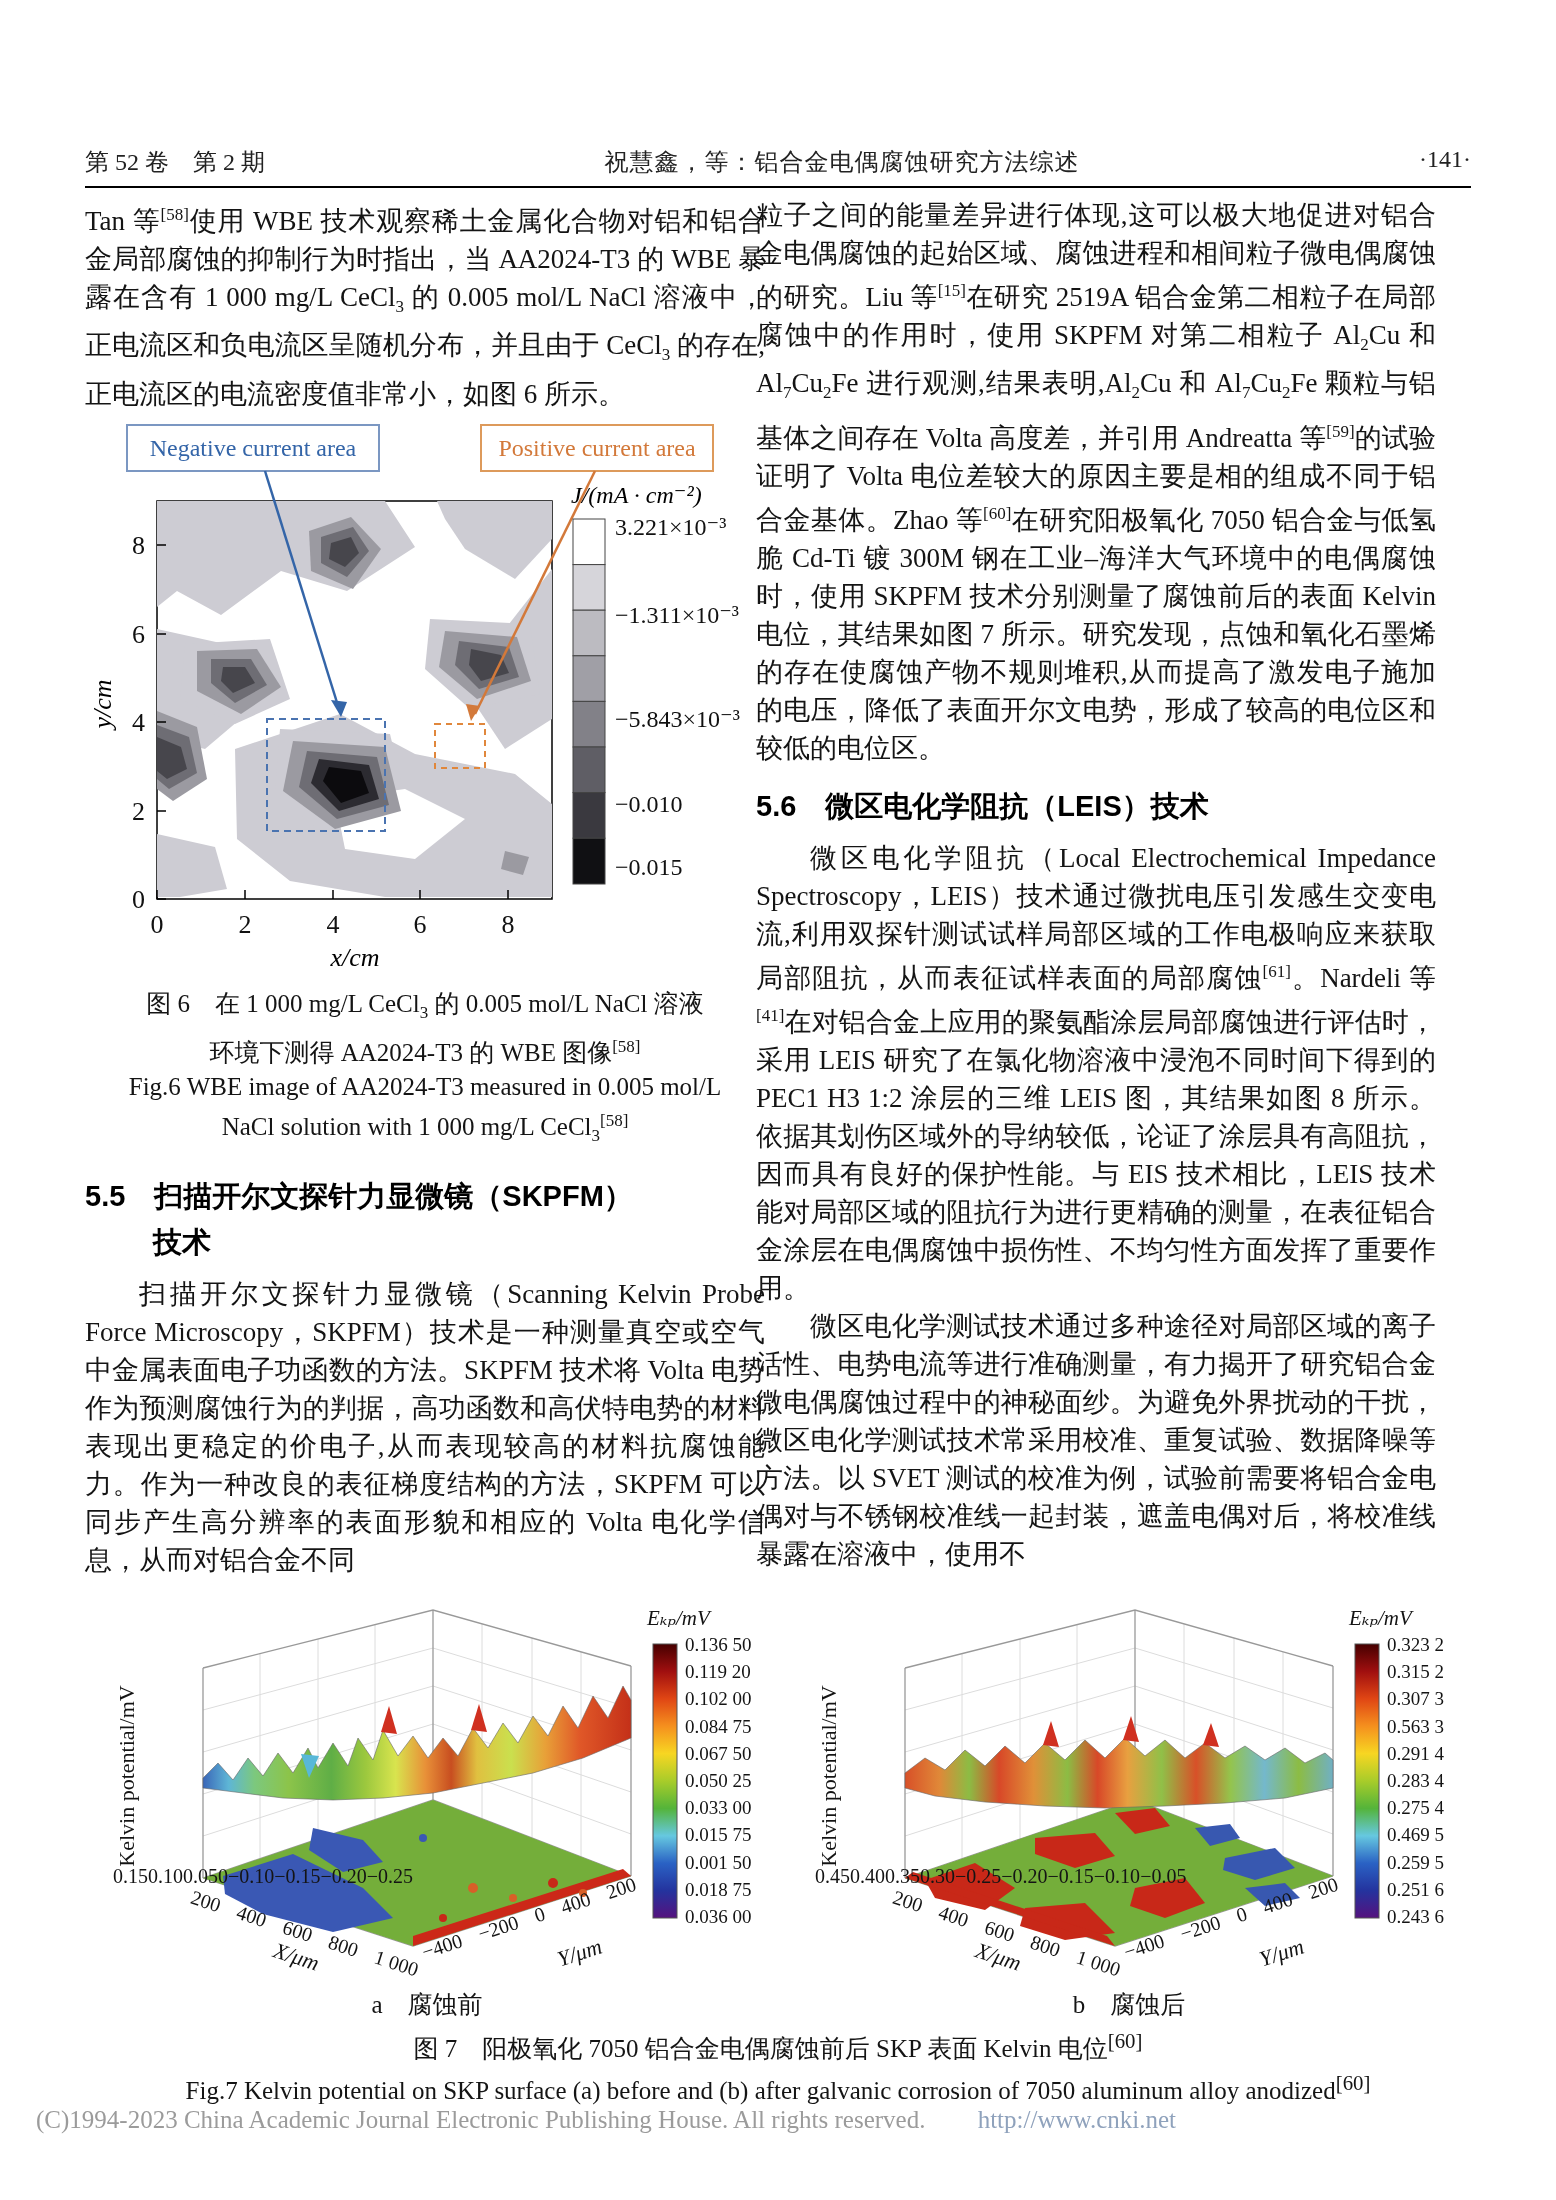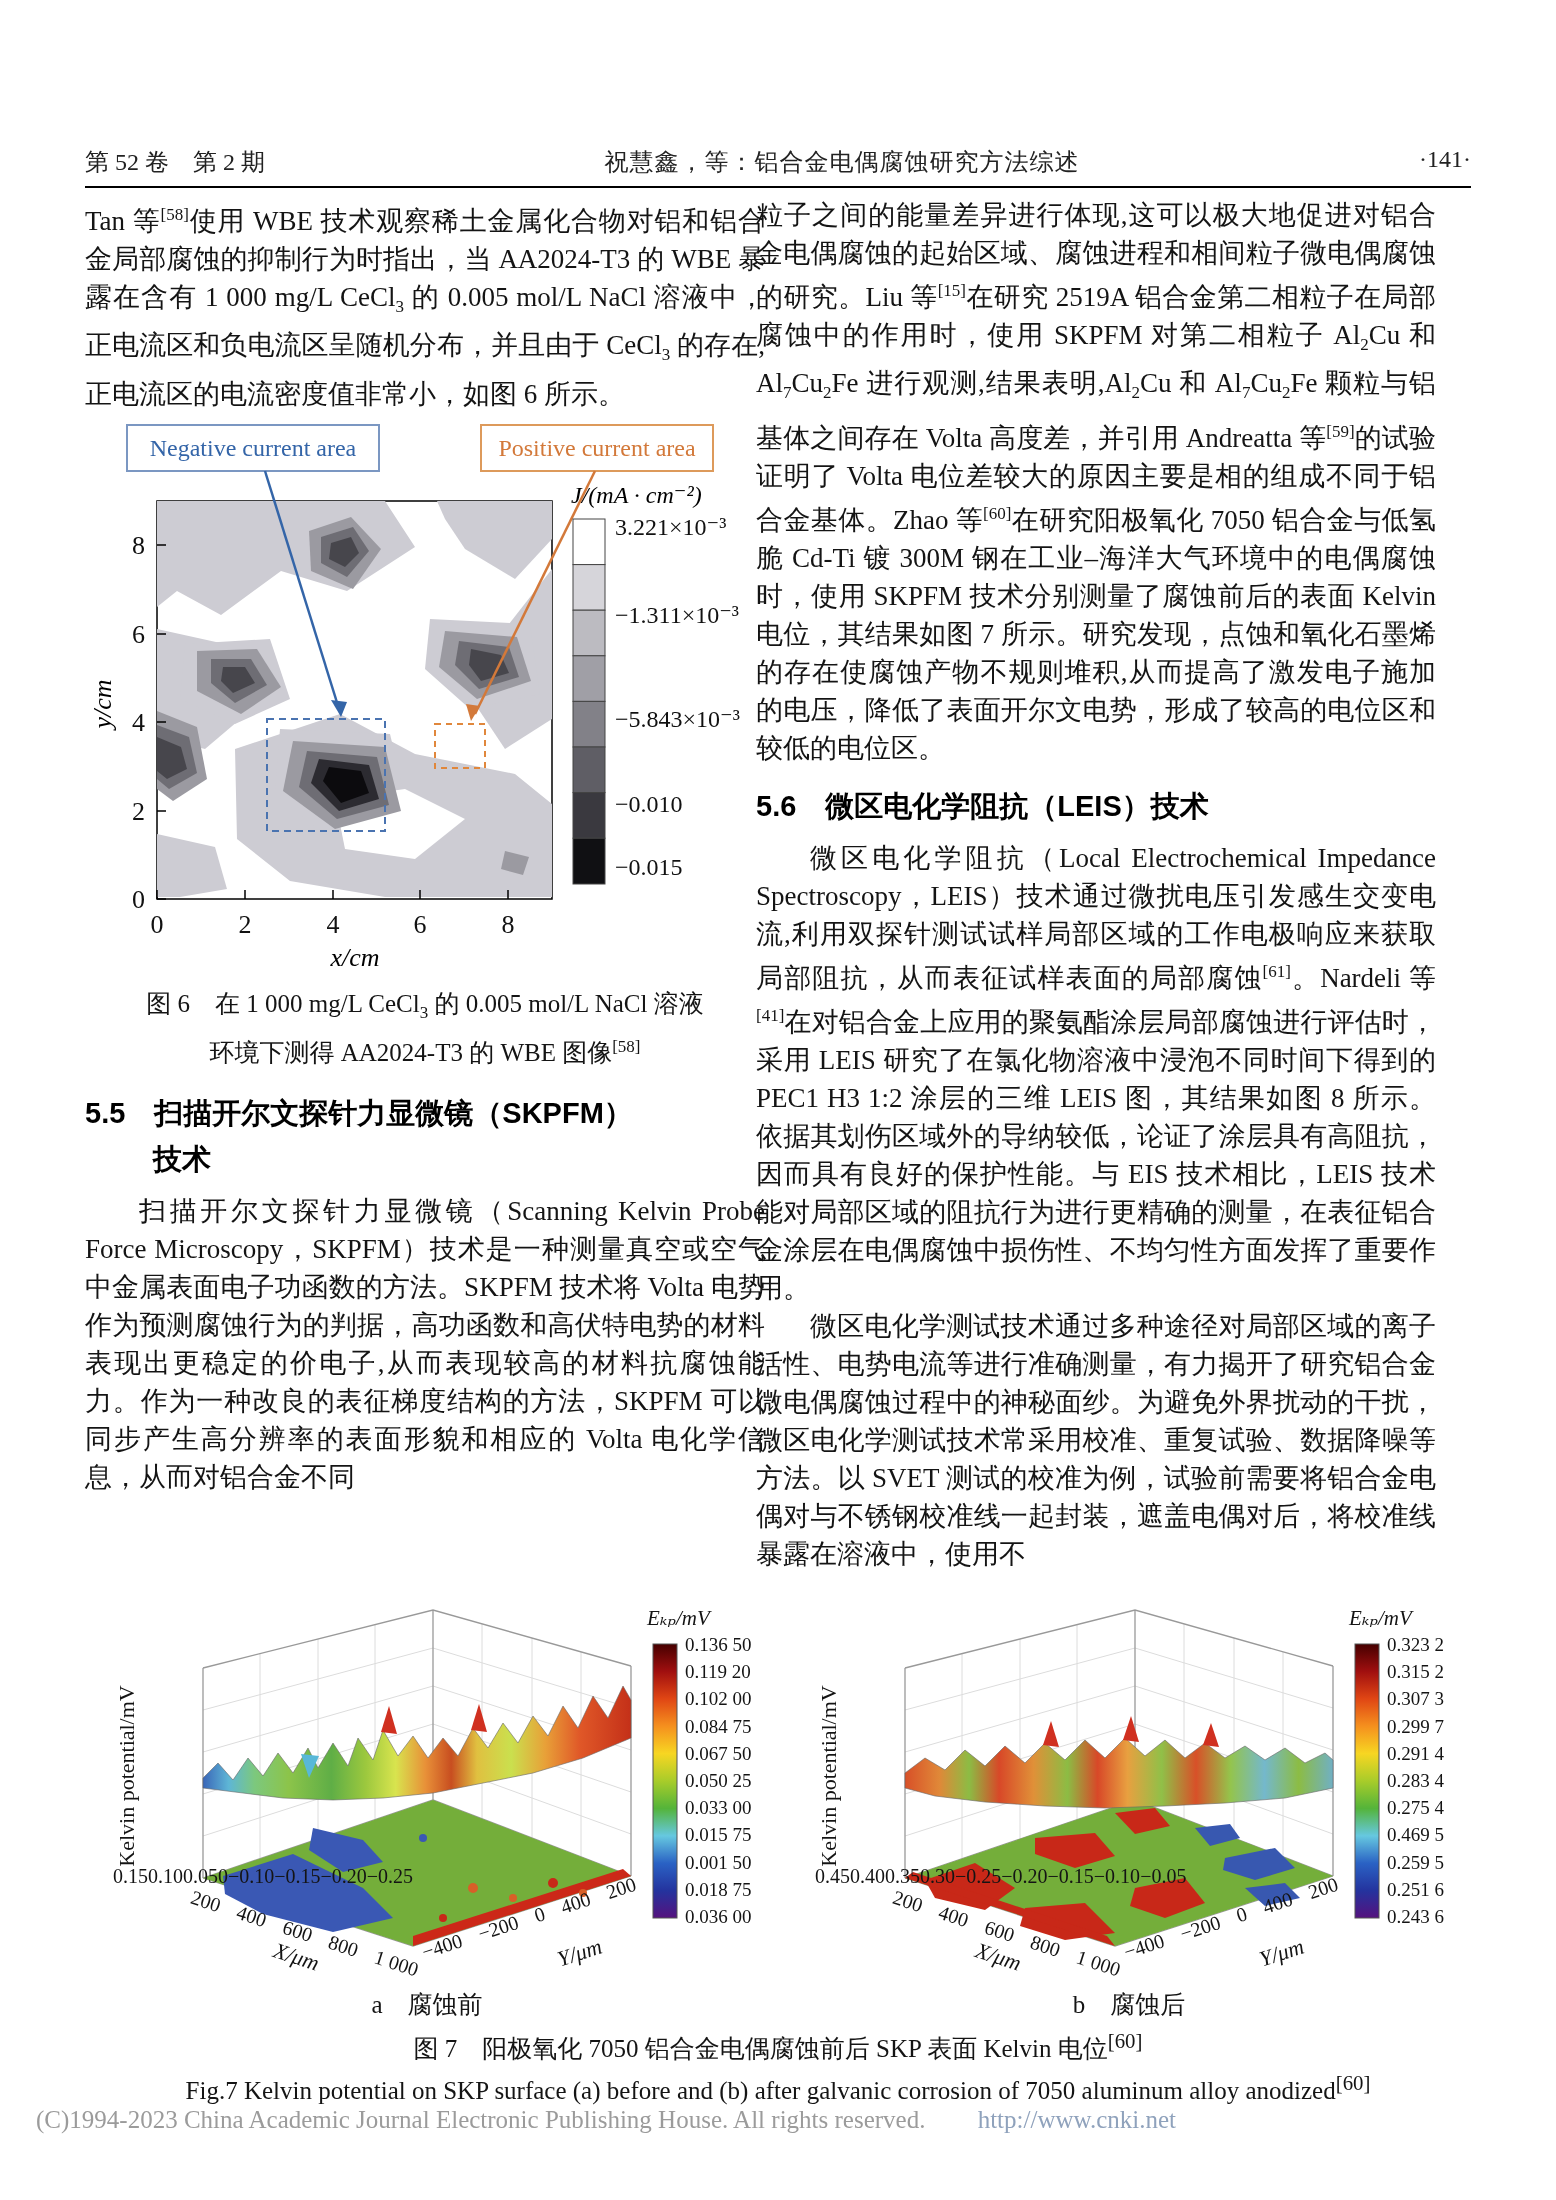--- a/index.html
+++ b/index.html
@@ -164,20 +164,21 @@
         <g font-size="24" fill="#111">
           <text x="530" y="116">3.221×10⁻³</text>
           <text x="530" y="204">−1.311×10⁻³</text>
           <text x="530" y="308">−5.843×10⁻³</text>
           <text x="530" y="393">−0.010</text>
           <text x="530" y="456">−0.015</text>
         </g>
       </svg>
       <figcaption class="figcap">
         <div>图 6　在 1 000 mg/L CeCl<sub>3</sub> 的 0.005 mol/L NaCl 溶液<br>环境下测得 AA2024-T3 的 WBE 图像<sup>[58]</sup></div>
+        <div>Fig.6 WBE image of AA2024-T3 measured in 0.005 mol/L<br>NaCl solution with 1 000 mg/L CeCl<sub>3</sub><sup>[58]</sup></div>
       </figcaption>
     </figure>
 
     <h3 class="sec-h h55">5.5　扫描开尔文探针力显微镜（SKPFM）<br>技术</h3>
     <p class="para indent p2-left">扫描开尔文探针力显微镜（Scanning Kelvin Probe Force Microscopy，SKPFM）技术是一种测量真空或空气中金属表面电子功函数的方法。SKPFM 技术将 Volta 电势作为预测腐蚀行为的判据，高功函数和高伏特电势的材料表现出更稳定的价电子,从而表现较高的材料抗腐蚀能力。作为一种改良的表征梯度结构的方法，SKPFM 可以同步产生高分辨率的表面形貌和相应的 Volta 电化学信息，从而对铝合金不同</p>
   </div>
 
   <div class="col col-right">
     <p class="para">粒子之间的能量差异进行体现,这可以极大地促进对铝合金电偶腐蚀的起始区域、腐蚀进程和相间粒子微电偶腐蚀的研究。Liu 等<sup>[15]</sup>在研究 2519A 铝合金第二相粒子在局部腐蚀中的作用时，使用 SKPFM 对第二相粒子 Al<sub>2</sub>Cu 和 Al<sub>7</sub>Cu<sub>2</sub>Fe 进行观测,结果表明,Al<sub>2</sub>Cu 和 Al<sub>7</sub>Cu<sub>2</sub>Fe 颗粒与铝基体之间存在 Volta 高度差，并引用 Andreatta 等<sup>[59]</sup>的试验证明了 Volta 电位差较大的原因主要是相的组成不同于铝合金基体。Zhao 等<sup>[60]</sup>在研究阳极氧化 7050 铝合金与低氢脆 Cd-Ti 镀 300M 钢在工业–海洋大气环境中的电偶腐蚀时，使用 SKPFM 技术分别测量了腐蚀前后的表面 Kelvin 电位，其结果如图 7 所示。研究发现，点蚀和氧化石墨烯的存在使腐蚀产物不规则堆积,从而提高了激发电子施加的电压，降低了表面开尔文电势，形成了较高的电位区和较低的电位区。</p>
     <h3 class="sec-h h56">5.6　微区电化学阻抗（LEIS）技术</h3>
@@ -408,21 +409,21 @@
             <span>0</span>
             <span>400</span>
             <span>200</span>
           </div>
         <div class="ylab">Y/μm</div>
         <div class="cbtitle">Eₖₚ/mV</div>
         <div class="cbticks">
             <span>0.323 2</span>
             <span>0.315 2</span>
             <span>0.307 3</span>
-            <span>0.299 7</span>
+            <span>0.563 3</span>
             <span>0.291 4</span>
             <span>0.283 4</span>
             <span>0.275 4</span>
             <span>0.469 5</span>
             <span>0.259 5</span>
             <span>0.251 6</span>
             <span>0.243 6</span>
           </div>
         <div class="subcap">b　腐蚀后</div>
       </div>

